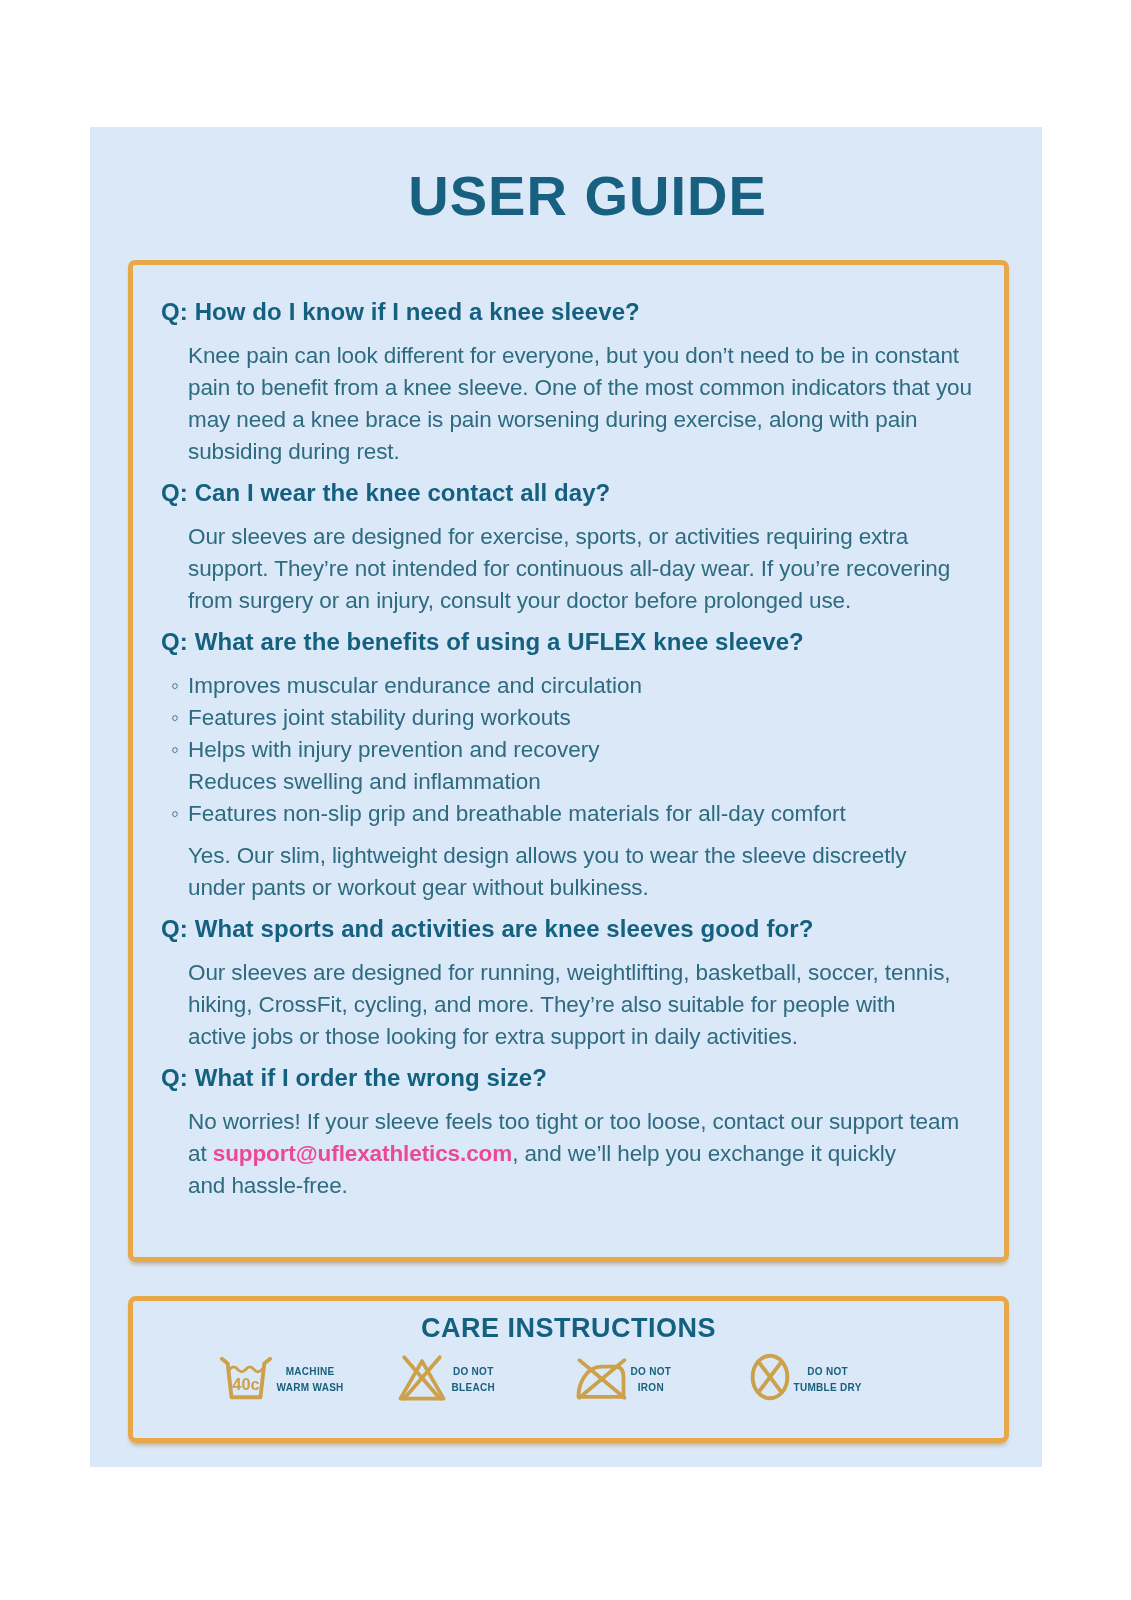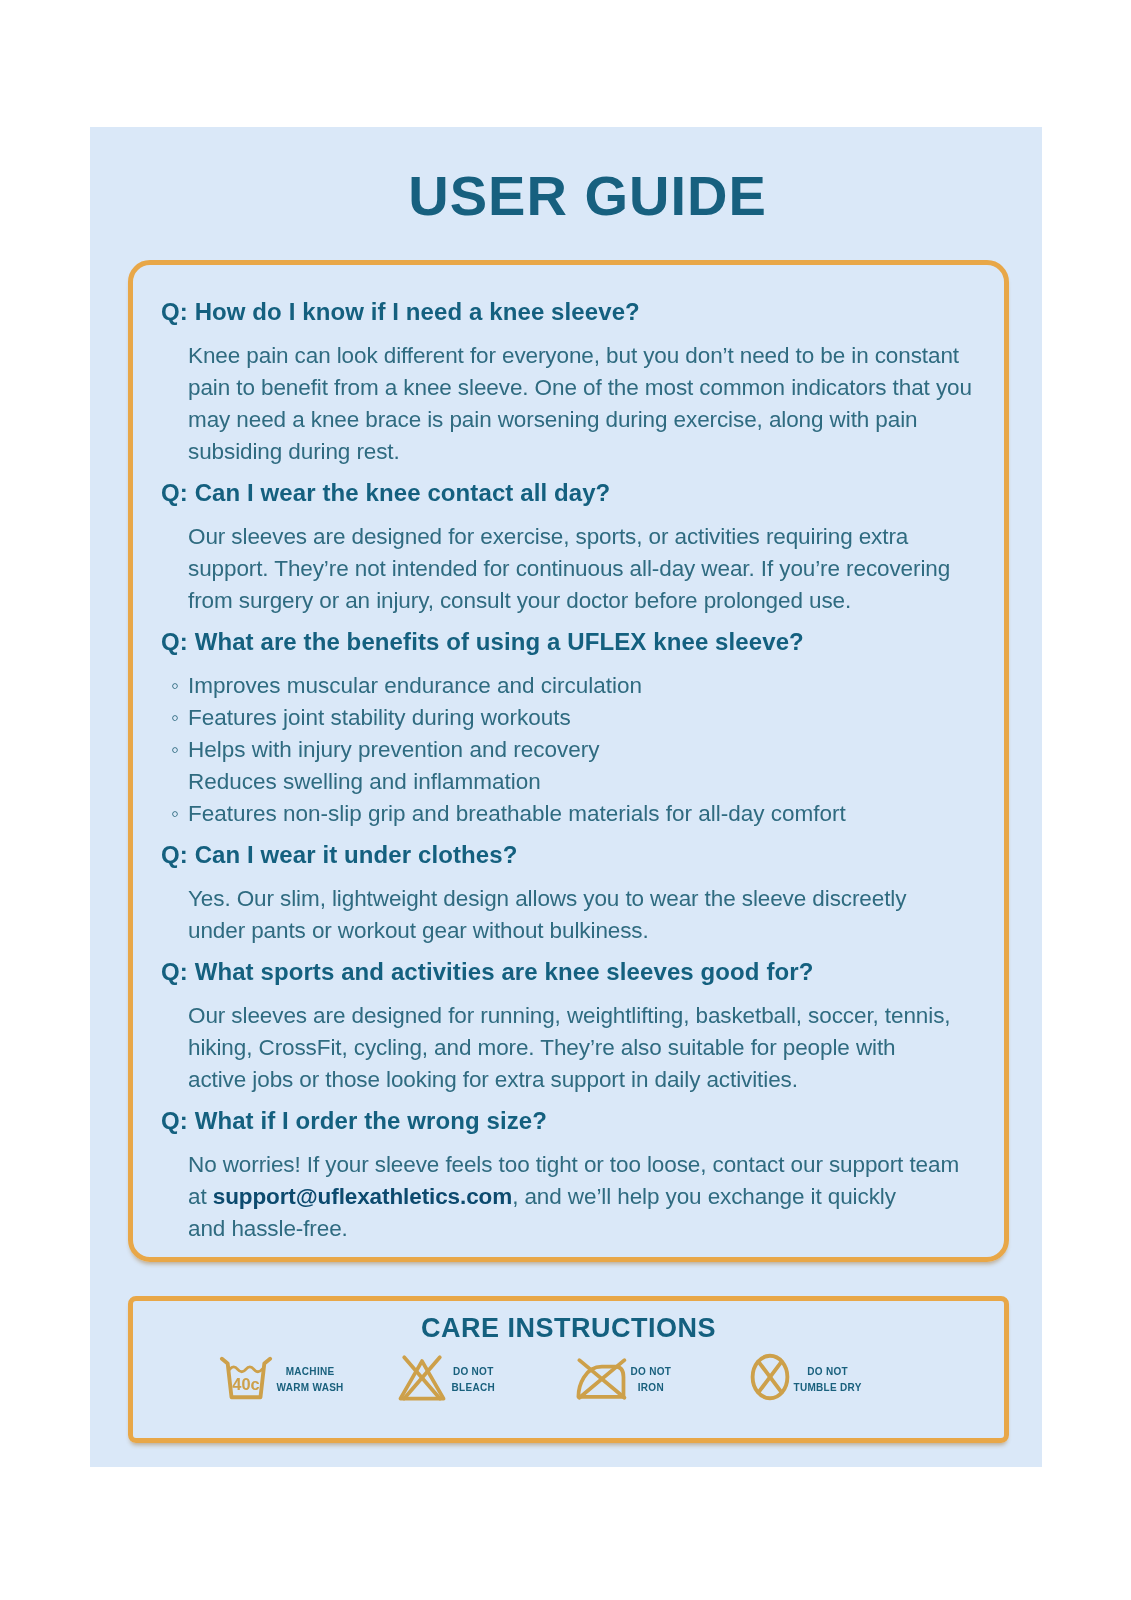--- a/index.html
+++ b/index.html
@@ -5,32 +5,32 @@
   * { margin:0; padding:0; box-sizing:border-box; }
   html,body { width:1131px; height:1600px; background:#ffffff; overflow:hidden;
               font-family:"Liberation Sans", sans-serif; }
   .panel { position:absolute; left:90px; top:127px; width:952px; height:1340px;
            background:#dae8f8; }
   .page-title { position:absolute; left:0; top:163px; width:100%;
                 text-align:center; font-size:56px; font-weight:700;
                 color:#17607f; letter-spacing:1px;padding-left:44px; }
   .gold-box { position:absolute; border:5px solid #e8a748; background:transparent;
               box-shadow:0 4px 4px -2px rgba(150,100,30,.45); }
-  .faq-box { left:128px; top:260px; width:881px; height:1002px; border-radius:22px; }
+  .faq-box { left:128px; top:260px; width:881px; height:1002px; border-radius:7px; }
   .care-box { left:128px; top:1296px; width:881px; height:147px; border-radius:8px; }
   .faq-content { padding:32px 28px 0 28px; }
   .question { font-size:24px; line-height:30px; font-weight:700; color:#14607f;
               margin-bottom:13px; letter-spacing:.1px; }
   .answer { margin:0 17px 10px 27px; color:#2f6b80; font-size:22.5px; line-height:32px;
             letter-spacing:-.1px; }
   .answer .line { white-space:nowrap; }
   .bullets { margin:0 0 10px 10px; color:#2f6b80; font-size:22.5px; line-height:32px; }
   .bullet-row { display:flex; white-space:nowrap; }
   .bullet-marker { width:17px; flex:0 0 17px; text-align:left; }
-  .email { color:#0c4a6e; font-weight:700; }
+  .email { color:#ec4899; font-weight:700; }
   .care-title { text-align:center; font-size:27px; font-weight:700; color:#14607f;
                 letter-spacing:.5px; margin-top:12px; }
   .care-row { display:flex; justify-content:center; margin-top:5px; }
   .care-item { width:177px; display:flex; flex-direction:row; align-items:center; }
   .care-icon { height:56px; display:flex; align-items:flex-end; justify-content:center; }
   .care-icon svg { display:block; }
   .care-label { margin-top:5px; text-align:center; font-size:10px; font-weight:700;
                 color:#19607d; line-height:16px; letter-spacing:.3px; }
 </style>
 </head>
@@ -82,21 +82,20 @@
           <span>Reduces swelling and inflammation</span>
         </div>
         <div class="bullet-row">
           <span class="bullet-marker">◦</span>
           <span>Features non-slip grip and breathable materials for all-day comfort</span>
         </div>
       </div>
     </section>
 
     <section>
-      <div class="question">Q: Can I wear it under clothes?</div>
       <div class="answer">
         <div class="line">Yes. Our slim, lightweight design allows you to wear the sleeve discreetly</div>
         <div class="line">under pants or workout gear without bulkiness.</div>
       </div>
     </section>
 
     <section>
       <div class="question">Q: What sports and activities are knee sleeves good for?</div>
       <div class="answer">
         <div class="line">Our sleeves are designed for running, weightlifting, basketball, soccer, tennis,</div>

